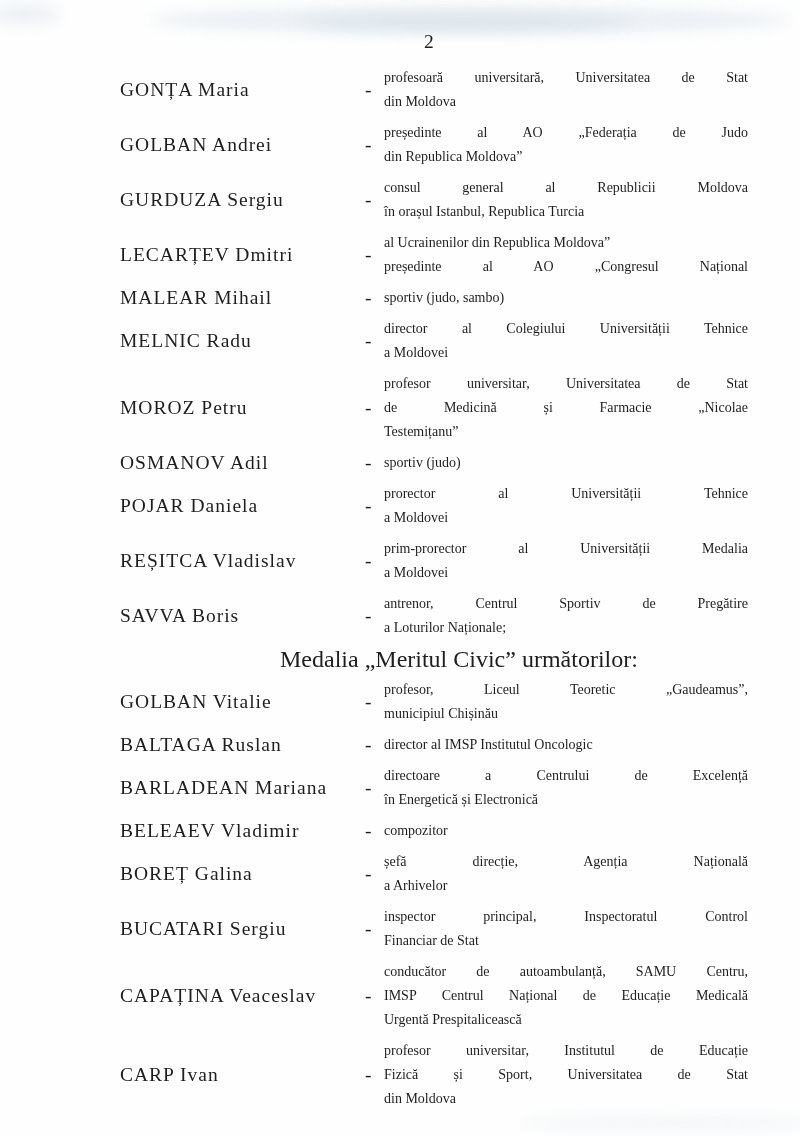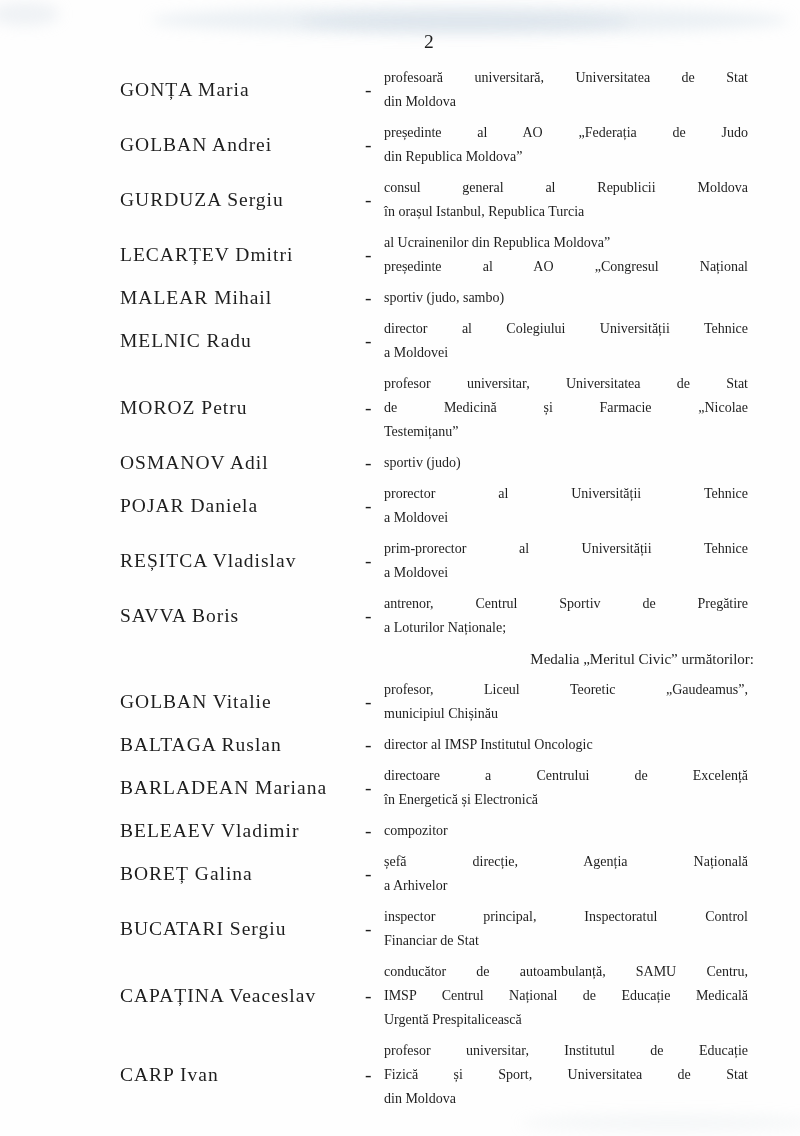--- a/index.html
+++ b/index.html
@@ -50,21 +50,21 @@
     flex: 0 0 364px;
     font-size: 14px; line-height: 24px;
   }
   .line { white-space: nowrap; }
   .line.just {
     text-align: justify;
     text-align-last: justify;
   }
   .section-heading {
     margin: 6px 0 7px 160px;
-    font-size: 15px; line-height: 24px; text-align: right;
+    font-size: 24px; line-height: 24px;
   }
 </style>
 </head>
 <body>
 
 <div class="smudge smudge-top-band"></div>
 <div class="smudge smudge-top-mid"></div>
 <div class="smudge smudge-top-left"></div>
 <div class="smudge smudge-bottom"></div>
 
@@ -140,21 +140,21 @@
         <div class="dash">-</div>
         <div class="desc">
           <div class="line just">prorector al Universității Tehnice</div>
           <div class="line">a Moldovei</div>
         </div>
       </div>
       <div class="row">
         <div class="name">REȘITCA Vladislav</div>
         <div class="dash">-</div>
         <div class="desc">
-          <div class="line just">prim-prorector al Universității Tehnice</div>
+          <div class="line just">prim-prorector al Universității Medalia</div>
           <div class="line">a Moldovei</div>
         </div>
       </div>
       <div class="row">
         <div class="name">SAVVA Boris</div>
         <div class="dash">-</div>
         <div class="desc">
           <div class="line just">antrenor, Centrul Sportiv de Pregătire</div>
           <div class="line">a Loturilor Naționale;</div>
         </div>

